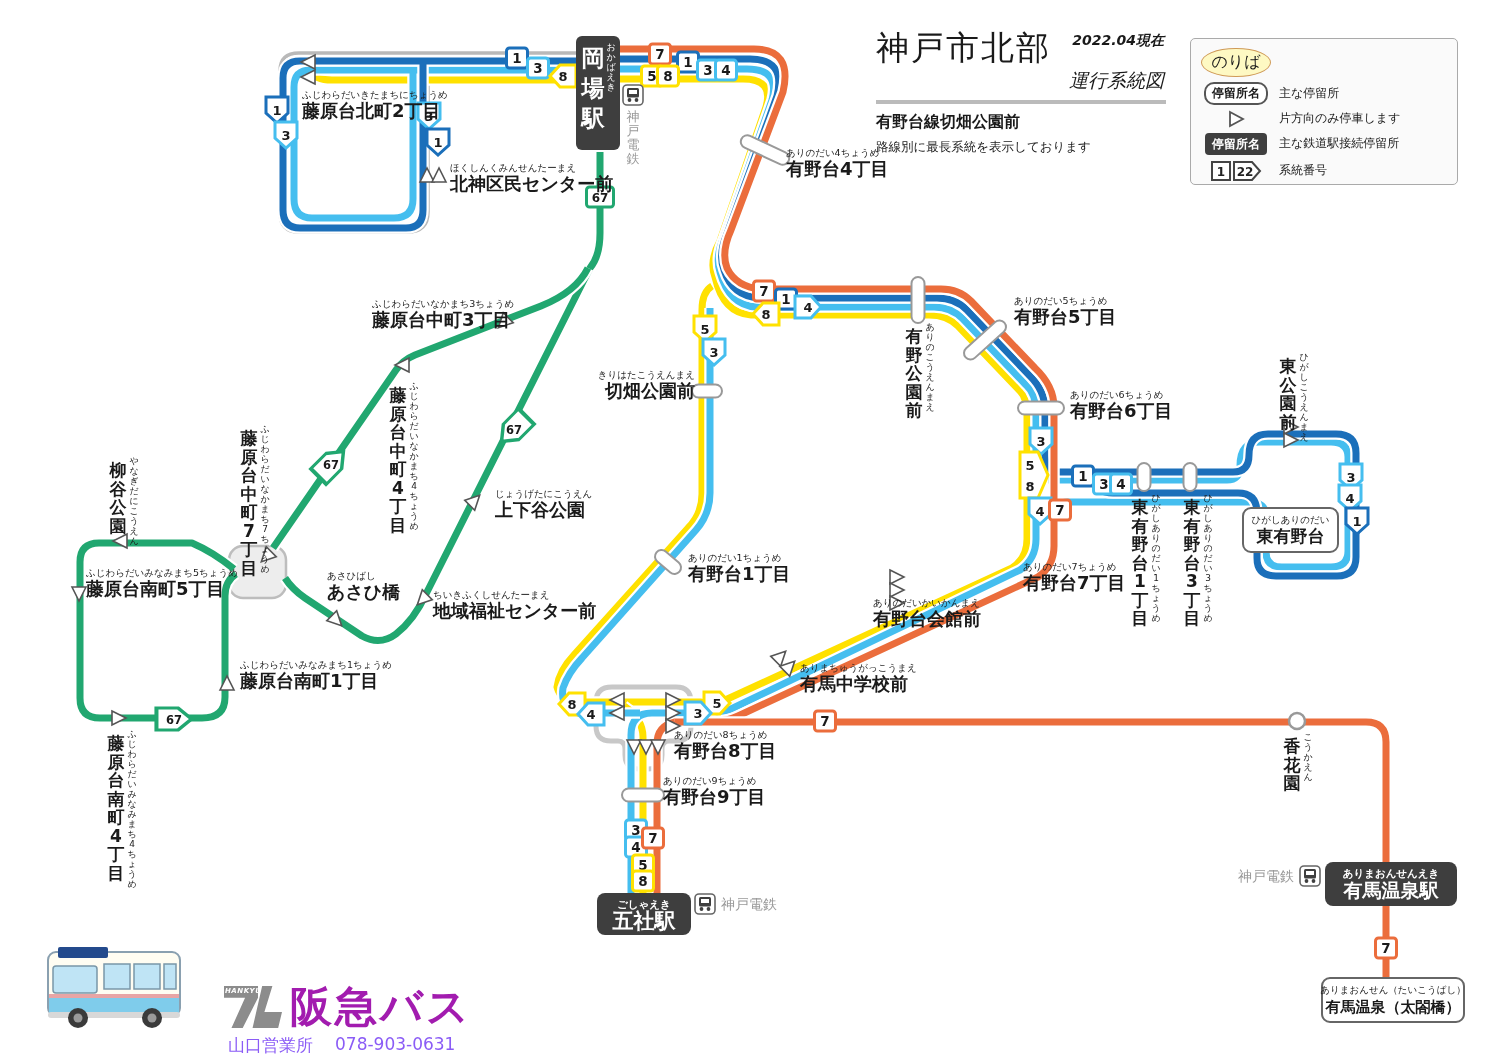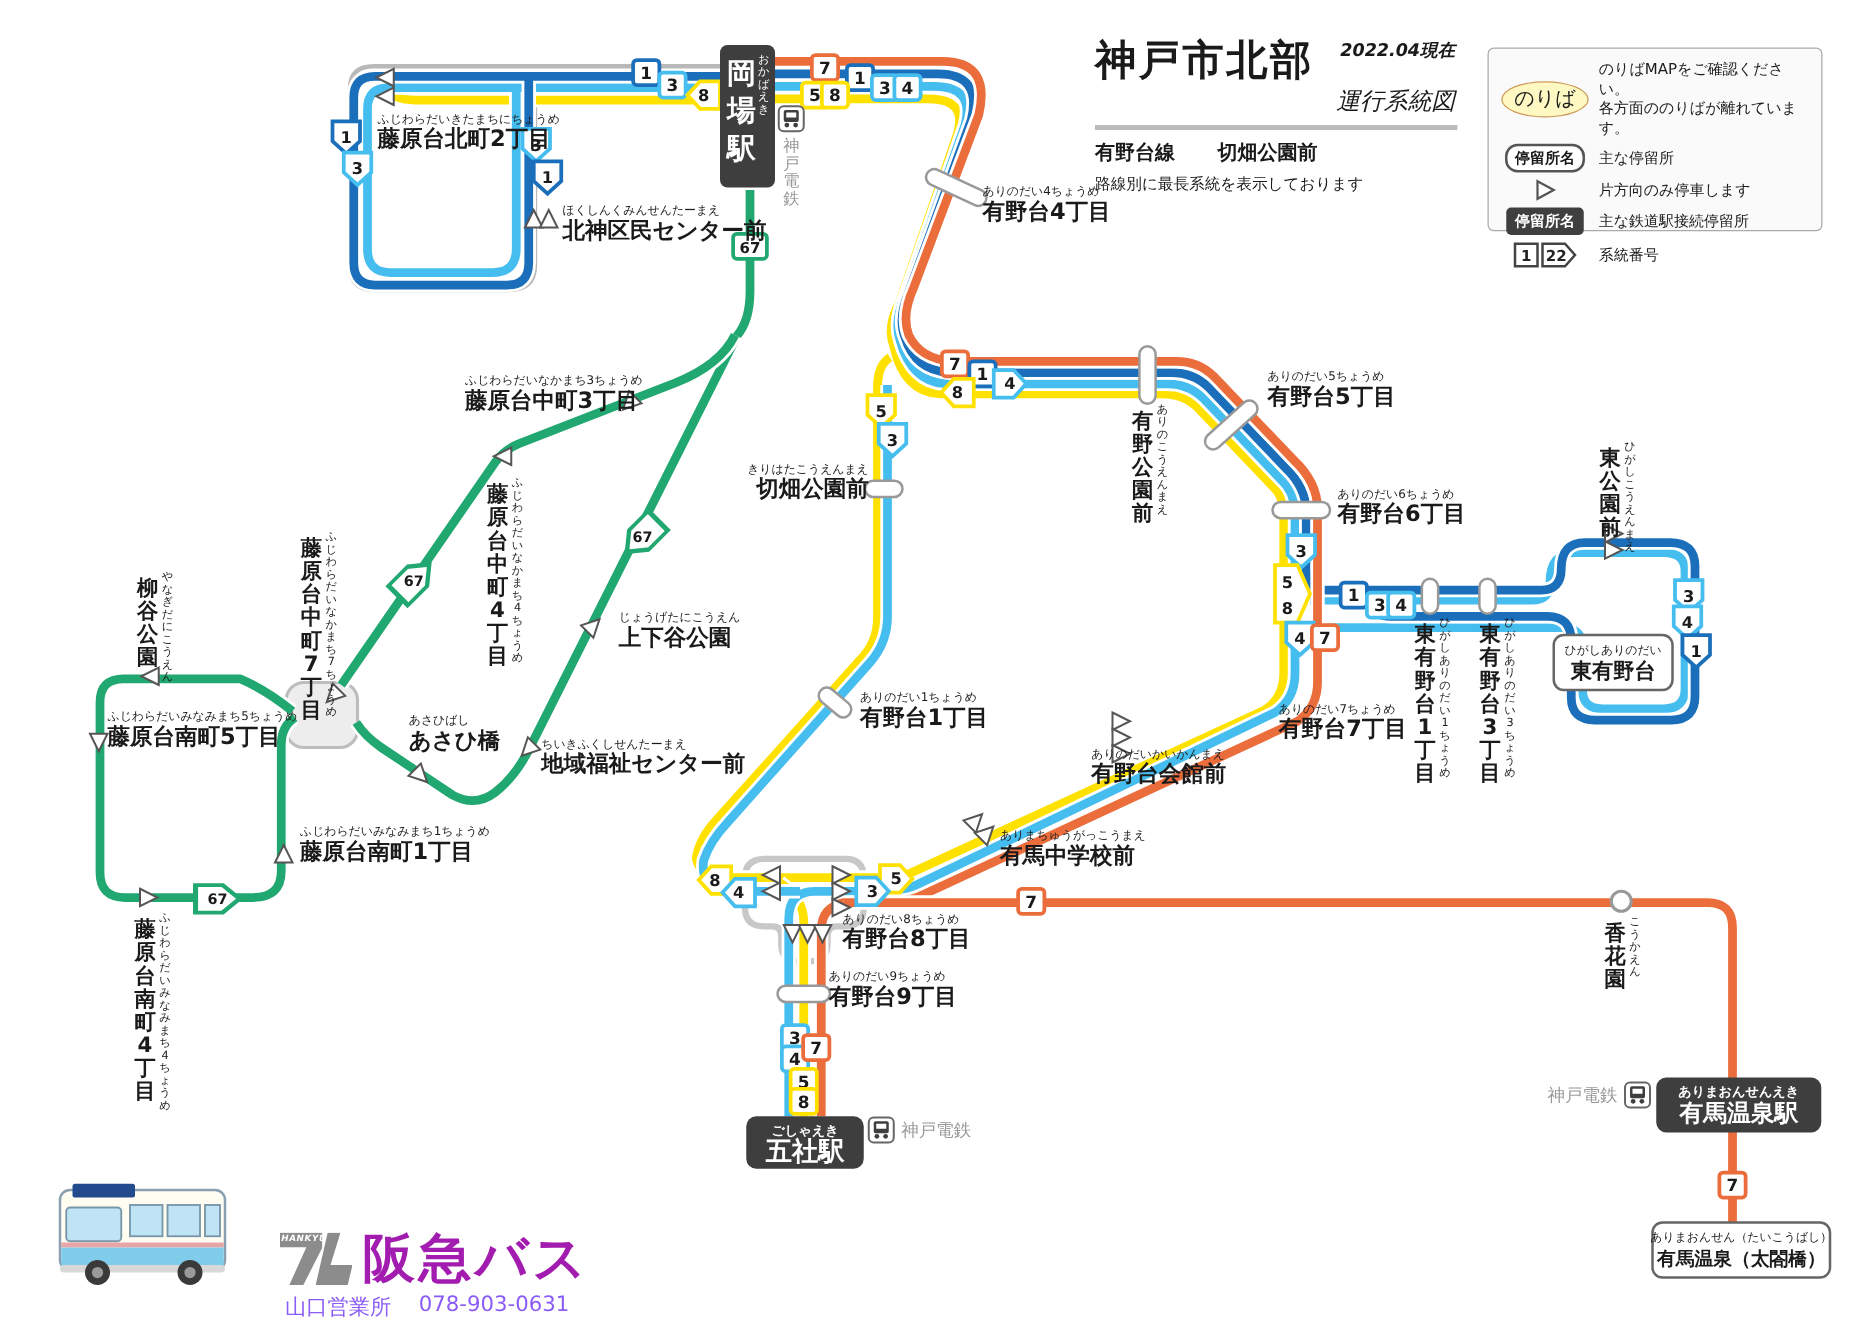--- a/index.html
+++ b/index.html
@@ -3,26 +3,26 @@
 <meta charset="utf-8">
 <style>
   html,body{margin:0;padding:0;background:#fff;}
   #stage{position:relative;width:1500px;height:1060px;background:#fff;overflow:hidden;
          font-family:"DejaVu Sans","Liberation Sans",sans-serif;color:#1a1a1a;}
   #map{position:absolute;left:0;top:0;}
   #routes path{fill:none;stroke-linejoin:round;}
   
   #hdr{position:absolute;left:876px;top:30px;width:290px;}
   #hdr .row1{display:flex;align-items:flex-start;gap:18px;}
-  #hdr .t1{font-size:33px;font-weight:bold;letter-spacing:2px;line-height:1.1;}
+  #hdr .t1{font-size:33px;font-weight:normal;letter-spacing:2px;line-height:1.1;}
   #hdr .tr{padding-top:2px;font-style:italic;}
   #hdr .t2{font-size:14px;font-weight:bold;text-align:right;}
   #hdr .t3{font-size:19px;margin-top:18px;}
   #hdr .bar{height:4px;background:#bbb;margin-top:6px;margin-bottom:8px;}
-  #hdr .t4{font-size:16px;font-weight:600;display:flex;gap:34px;}
+  #hdr .t4{font-size:16px;font-weight:600;display:flex;}
   #hdr .t5{font-size:12.5px;margin-top:6px;}
   
   #lgd{position:absolute;left:1190px;top:38px;width:268px;height:147px;background:#fafafa;
        border:1.5px solid #aaa;border-radius:5px;box-sizing:border-box;padding:9px 10px 6px 10px;}
   #lgd .row{display:flex;align-items:center;gap:8px;margin-bottom:5px;}
   #lgd .key{width:70px;flex:none;display:flex;justify-content:center;align-items:center;}
   #lgd .txt{font-size:12px;line-height:1.3;}
   #lgd .oval{background:#fef9c3;border:1.5px solid #cf9a58;border-radius:50%;
              padding:3px 9px;font-size:16px;}
   #lgd .stopbox{background:#fff;border:2px solid #555;border-radius:10px;padding:1px 6px;
@@ -511,23 +511,20 @@
       <span>切畑公園前</span>
     </div>
     <div class="t5">路線別に最長系統を表示しております</div>
   </div>
 
   <div id="lgd">
     <div class="row">
       <span class="key">
           <span class="oval">のりば</span>
         </span>
-      <span class="txt">
-        <span>のりばMAPをご確認ください。</span><br><span>各方面ののりばが離れています。</span>
-      </span>
     </div>
     <div class="row">
       <span class="key">
           <span class="stopbox">停留所名</span>
         </span>
       <span class="txt">主な停留所</span>
     </div>
     <div class="row">
       <span class="key">
         <svg width="20" height="18" viewBox="0 0 20 18">

